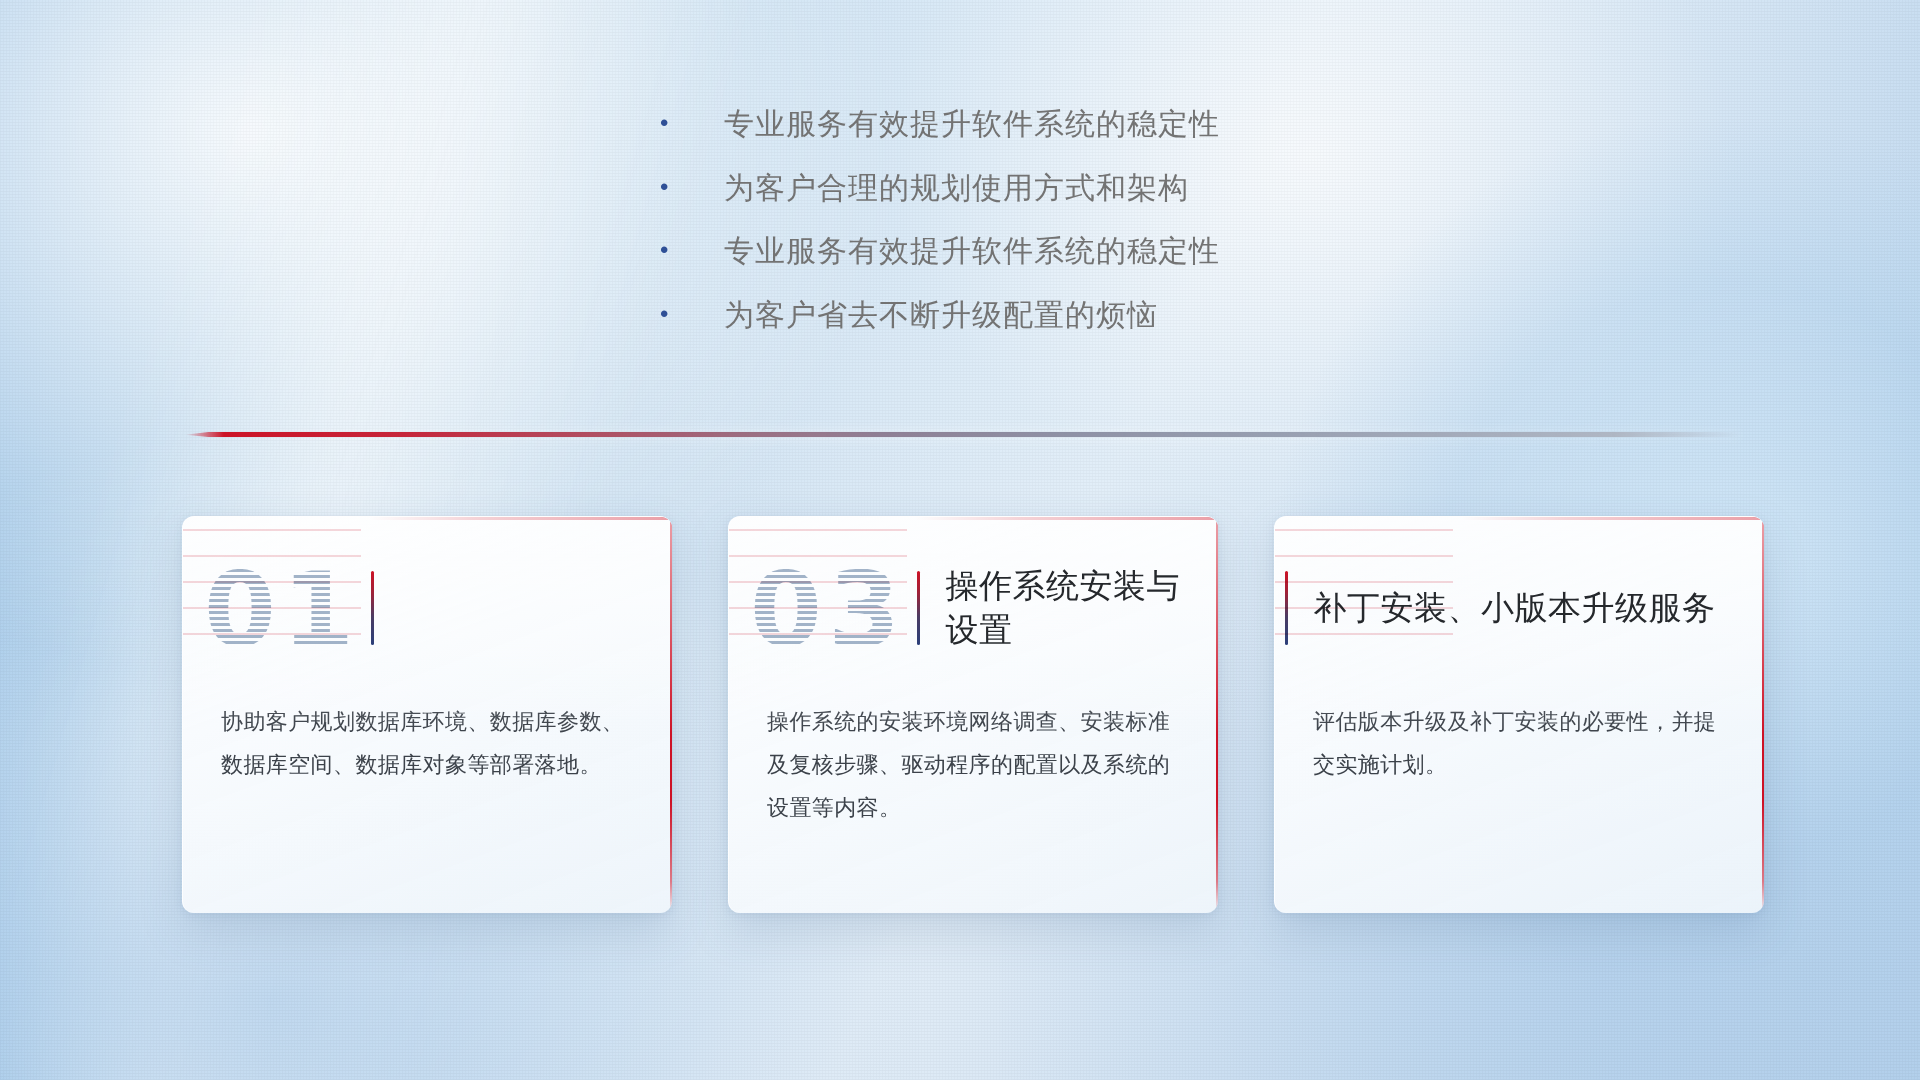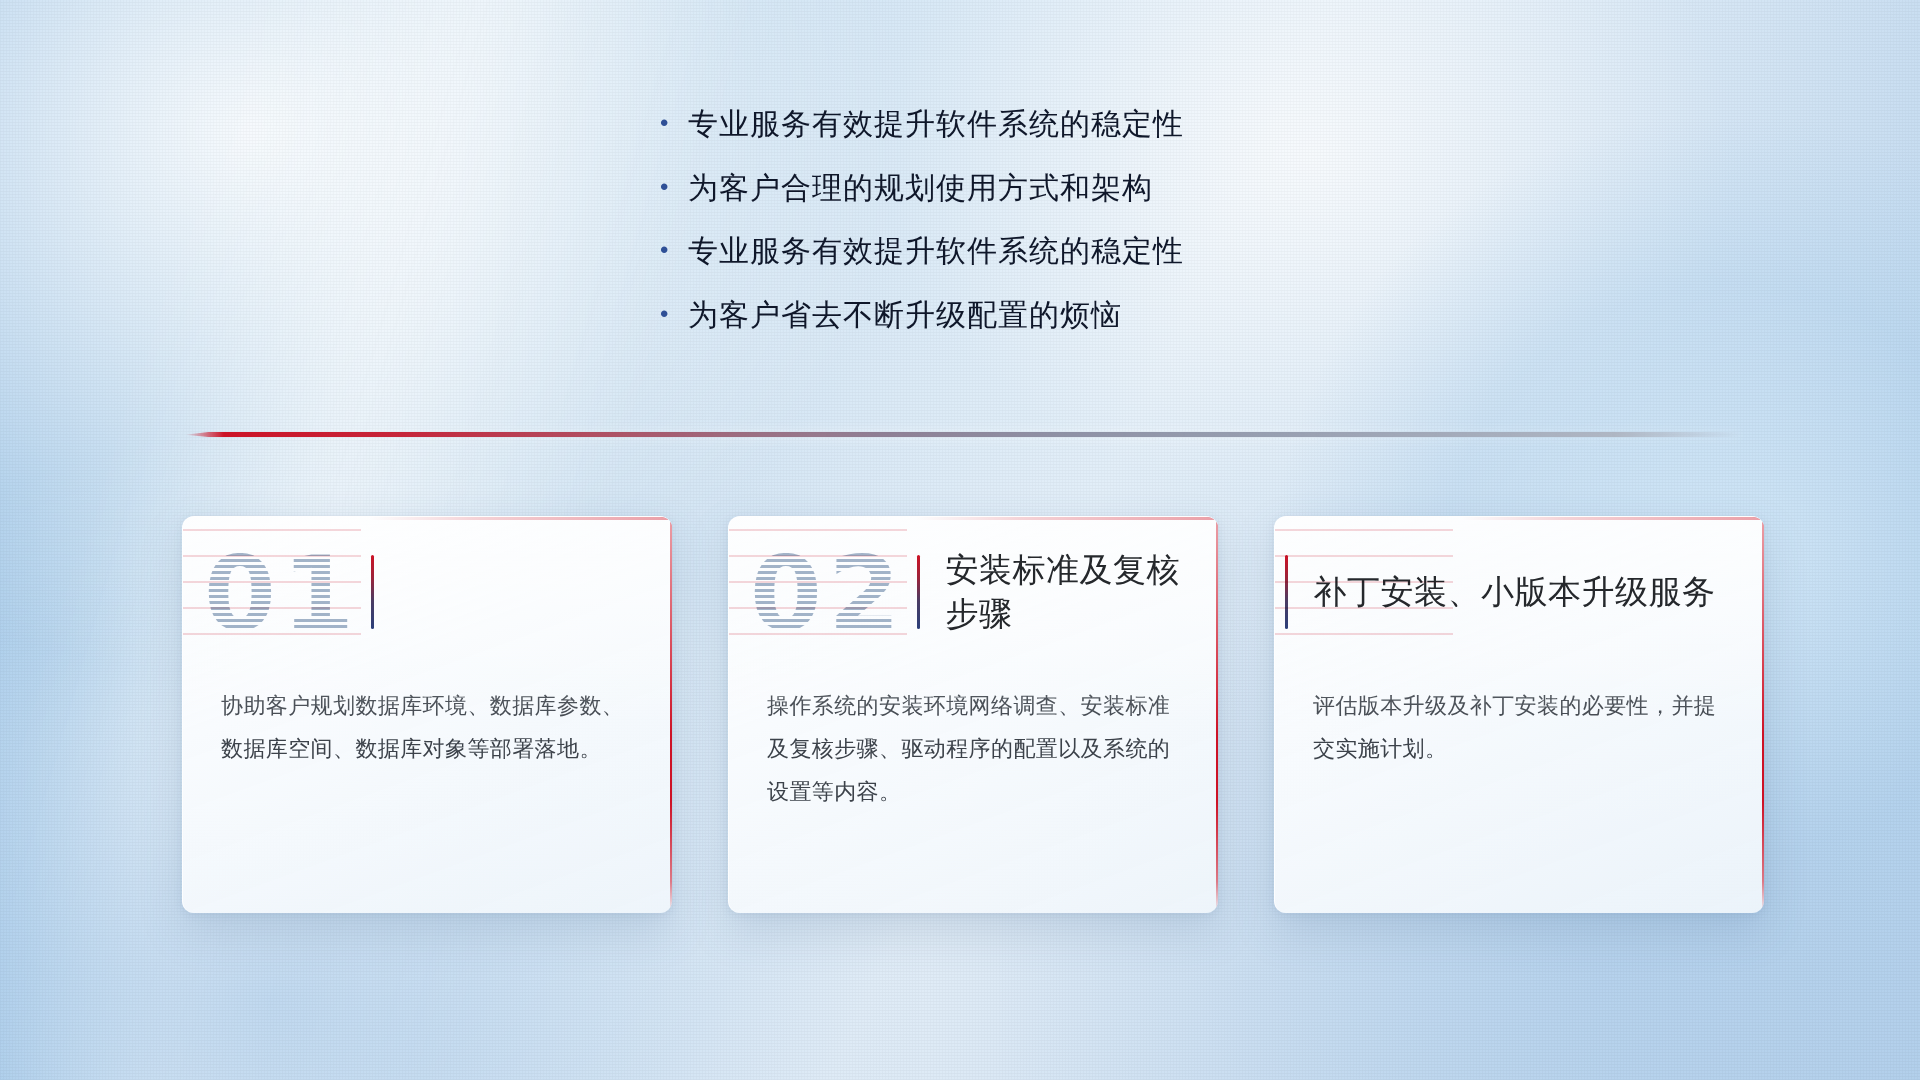--- a/index.html
+++ b/index.html
@@ -65,22 +65,22 @@
   .bullet-row{
     display:flex;align-items:baseline;
     margin-bottom:26px;
   }
   .bullet-dot{
     width:28px;flex:0 0 28px;
     font-size:24px;line-height:1;color:#2e4f96;text-align:left;
     transform:translateY(-3px);
   }
   .bullet-text{
-    font-size:30px;line-height:1.25;color:#0f172a;
-    letter-spacing:1px;font-weight:400;
+    font-size:30px;line-height:1.25;color:#737373;
+    letter-spacing:1px;font-weight:400;margin-left:36px;
   }
 
   
   .divider-wrap{
     position:absolute;left:185px;top:428px;width:1556px;height:16px;
   }
   .divider-line{
     position:absolute;left:0;top:4px;width:100%;height:5px;
     background:linear-gradient(90deg,
       rgba(205,18,38,0) 0%,
@@ -126,21 +126,21 @@
     background:linear-gradient(180deg,#cd1226 0%,#cd1226 72%,rgba(205,18,38,.55) 92%,rgba(205,18,38,0) 100%);
   }
   .card-sheen{
     position:absolute;left:0;top:0;width:100%;height:55%;
     background:linear-gradient(180deg,rgba(255,255,255,.6) 0%,rgba(255,255,255,0) 100%);
     pointer-events:none;
   }
 
   .card-head{
     position:relative;display:flex;align-items:center;
-    height:150px;padding:0 0 0 10px;
+    height:150px;padding:16px 0 0 10px;
   }
   .card-num{
     position:relative;width:178px;flex:0 0 178px;
     font-family:"DejaVu Sans",sans-serif;
     font-size:104px;font-weight:700;letter-spacing:6px;
     line-height:1;text-align:center;
     color:#b9c6d6;
     -webkit-background-clip:text;background-clip:text;
     background-image:repeating-linear-gradient(
       0deg,
@@ -223,24 +223,24 @@
         <div class="card-bar"></div>
       </div>
       <div class="card-body">协助客户规划数据库环境、数据库参数、数据库空间、数据库对象等部署落地。</div>
     </div>
 
     <div class="card">
       <div class="card-accent-top"></div>
       <div class="card-accent-right"></div>
       <div class="card-sheen"></div>
       <div class="card-head">
-        <div class="card-num">02</div>
+        <div class="card-num">03</div>
         <div class="card-num-tint"></div>
         <div class="card-bar"></div>
-        <div class="card-title">安装标准及复核步骤</div>
+        <div class="card-title">操作系统安装与设置</div>
       </div>
       <div class="card-body">操作系统的安装环境网络调查、安装标准及复核步骤、驱动程序的配置以及系统的设置等内容。</div>
     </div>
 
     <div class="card">
       <div class="card-accent-top"></div>
       <div class="card-accent-right"></div>
       <div class="card-sheen"></div>
       <div class="card-head">
         <div class="card-num-tint"></div>

